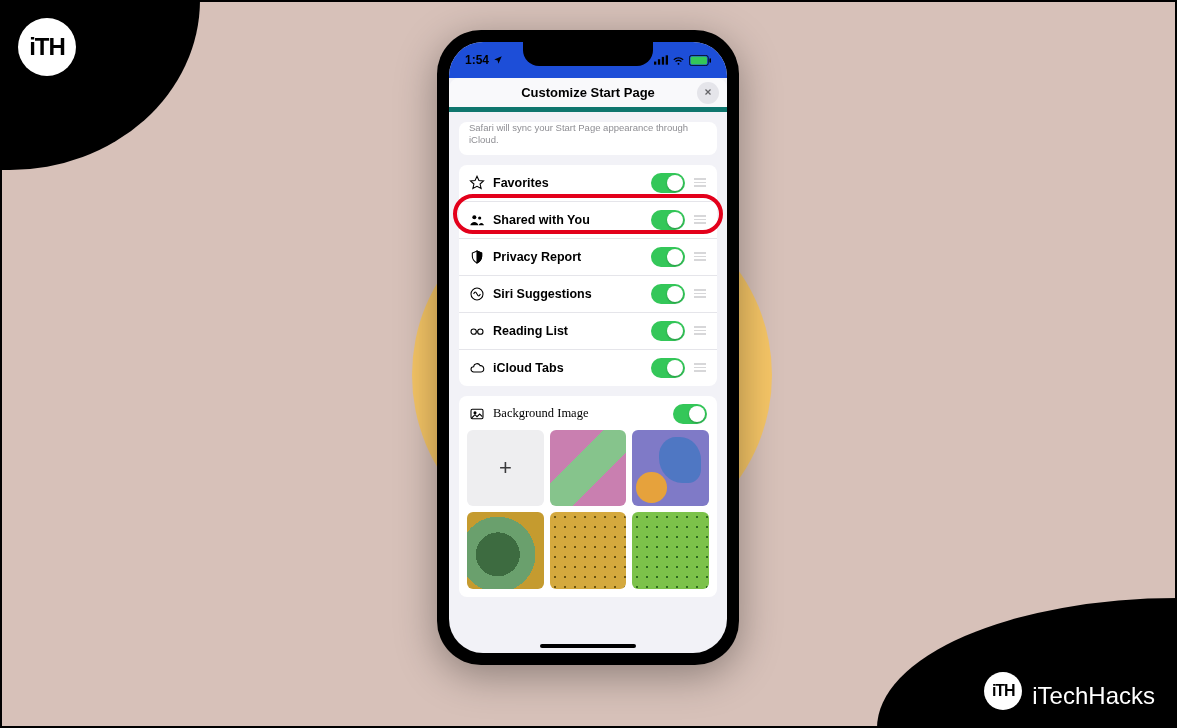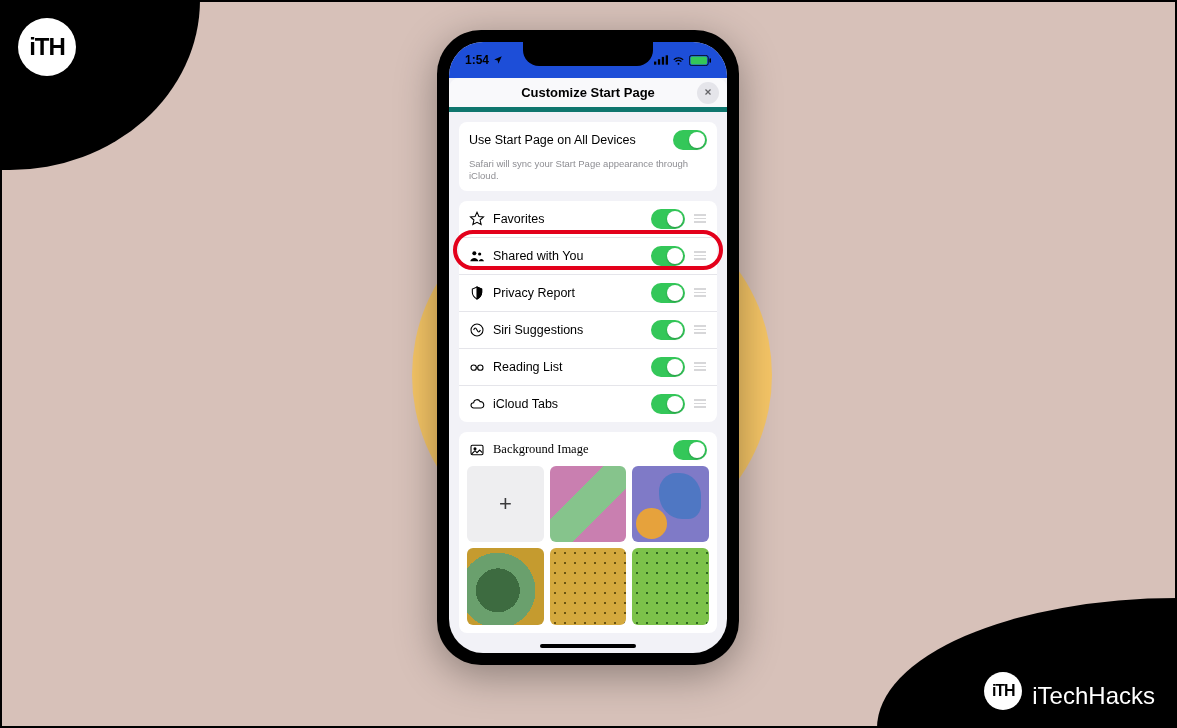--- a/index.html
+++ b/index.html
@@ -226,28 +226,24 @@
           <svg viewBox="0 0 24 24" fill="none" stroke="currentColor" stroke-width="3">
               <path d="M6 6l12 12M18 6L6 18"></path>
             </svg>
         </span>
       </div>
     </div>
 
     <div class="content">
 
       <div class="group">
-        <div class="row">
-          <span class="label">Use Start Page on All Devices</span>
-          <div class="toggle"></div>
-        </div>
         <div class="footnote">Safari will sync your Start Page appearance through iCloud.</div>
       </div>
 
-      <div class="group" style="position:relative;">
+      <div class="group" style="position:relative;font-weight:bold;">
 
         <div class="row">
           <span class="icon-slot">
             <svg viewBox="0 0 24 24" fill="none" stroke="currentColor" stroke-width="1.6">
                 <path d="M12 2l2.9 6.3 6.9.6-5.2 4.6 1.6 6.8L12 16.9l-6.2 3.4 1.6-6.8L2.2 8.9l6.9-.6L12 2z"></path>
               </svg>
           </span>
           <span class="label">Favorites</span>
           <div class="toggle"></div>
           <div class="drag-handle">

